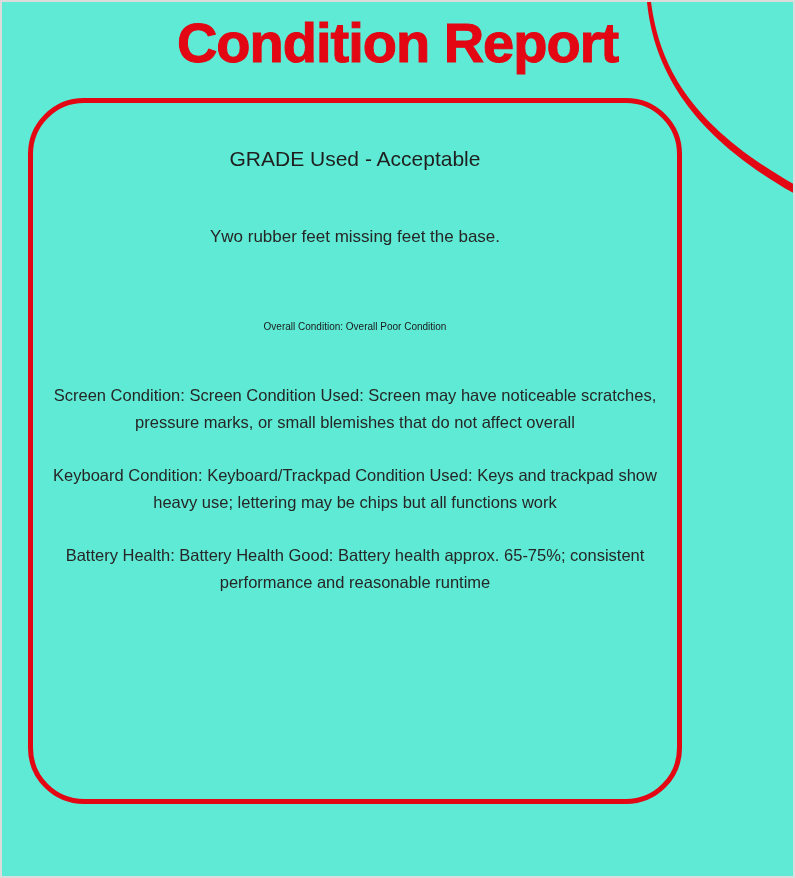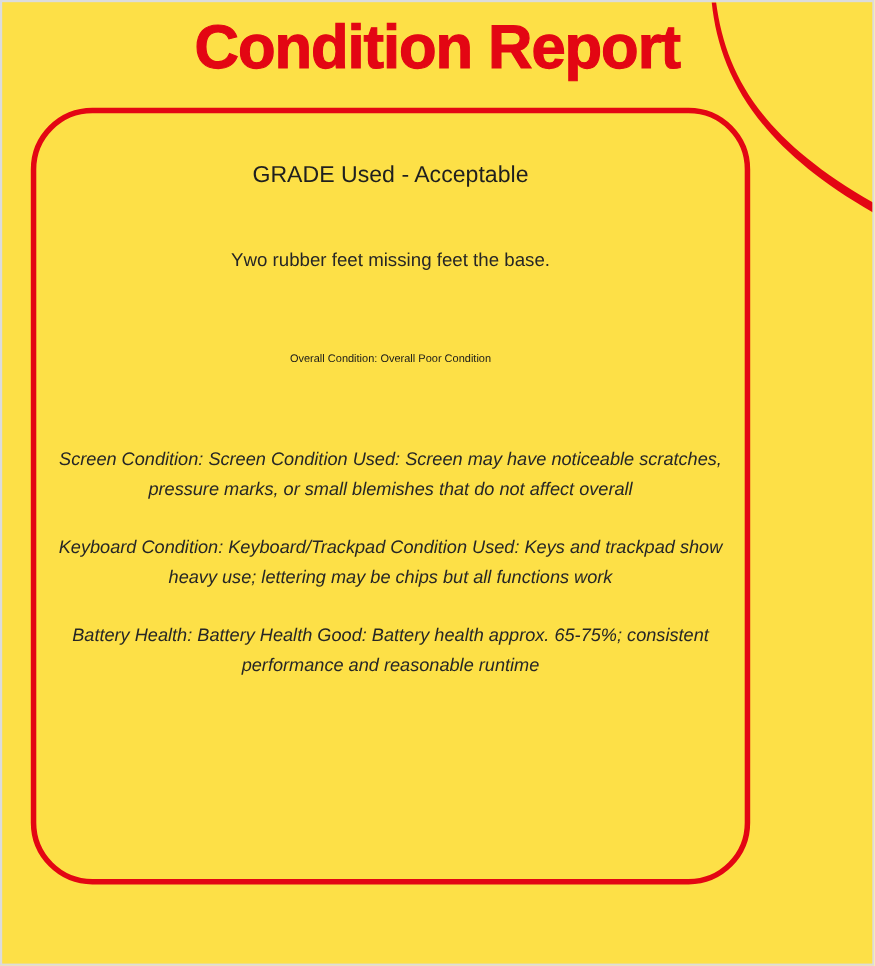--- a/index.html
+++ b/index.html
@@ -6,21 +6,21 @@
     margin: 0;
     padding: 0;
     background: #ffffff;
     font-family: "Liberation Sans", sans-serif;
   }
   .page {
     position: relative;
     width: 795px;
     height: 878px;
     box-sizing: border-box;
-    background: #fde047;
+    background: #5eead4;
     border: 2px solid #dcdcdc;
     overflow: hidden;
   }
   .report-title {
     position: absolute;
     top: 8px;
     left: 0;
     width: 100%;
     text-align: center;
     font-size: 56px;
@@ -63,23 +63,22 @@
     margin: 56px 0 0 0;
     font-size: 17px;
     color: #262626;
   }
   .overall {
     margin: 74px 0 0 0;
     font-size: 10px;
     color: #1a1a1a;
   }
   .sections {
-    margin: 73px auto 0 auto;
+    margin: 50px auto 0 auto;
     max-width: 655px;
-    font-style: italic;
   }
   .section {
     font-size: 16.5px;
     line-height: 27px;
     color: #262626;
     margin: 0;
   }
   .section.gap-after {
     margin-bottom: 26px;
   }

